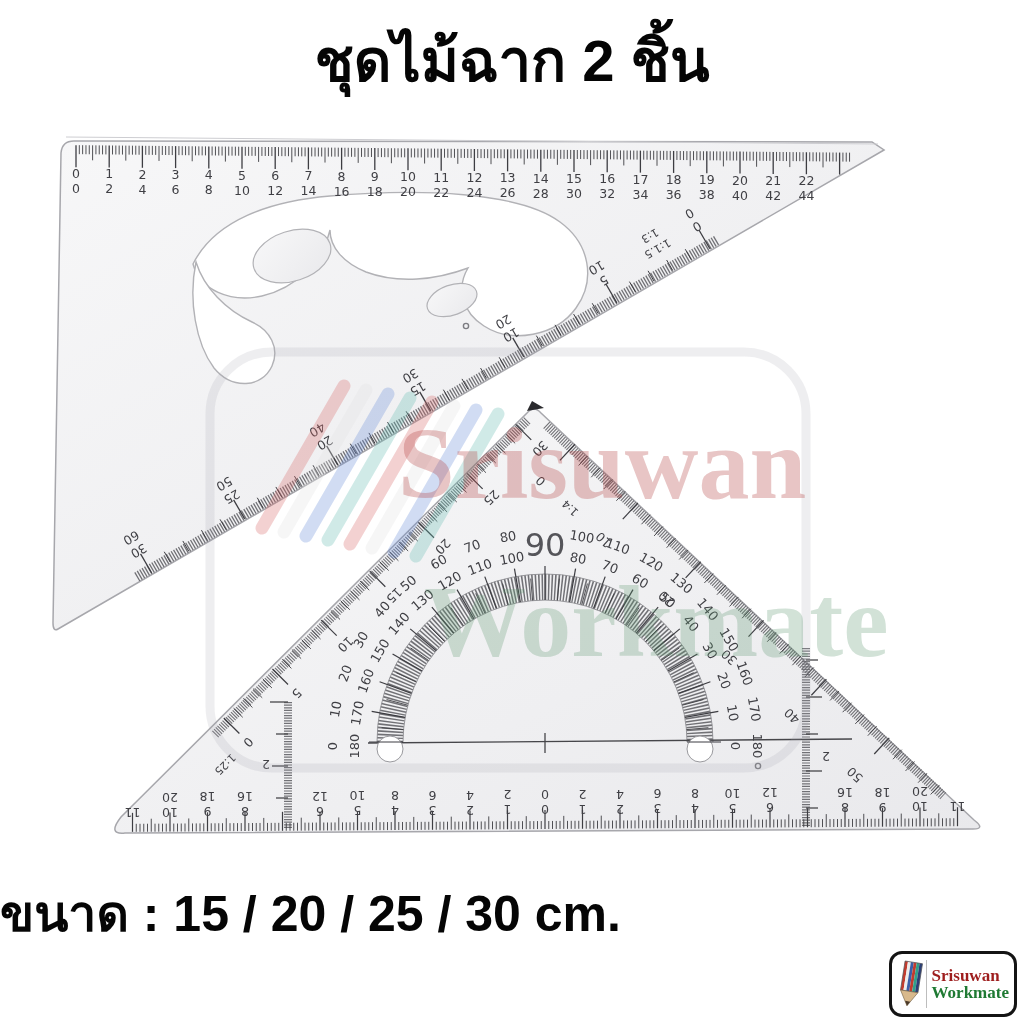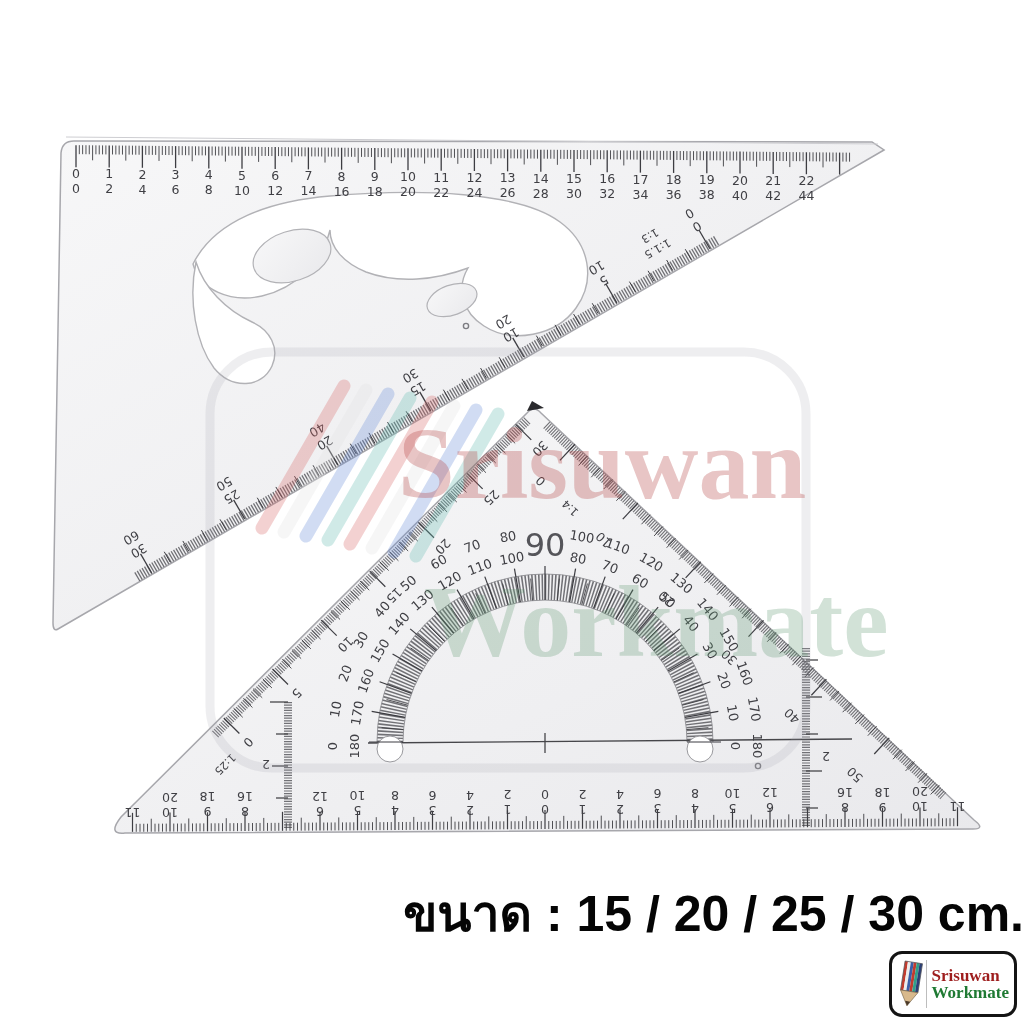--- a/index.html
+++ b/index.html
@@ -1,20 +1,20 @@
 <!DOCTYPE html>
 <html><head>
 <meta charset="utf-8">
 <style>
   html,body{margin:0;padding:0;background:#fff;}
   .stage{width:1024px;height:1024px;position:relative;background:#ffffff;overflow:hidden;
          font-family:"Liberation Sans",sans-serif;}
   .title{position:absolute;top:14px;left:0;width:100%;text-align:center;
          font-size:58px;font-weight:bold;color:#050505;}
-  .size-text{position:absolute;top:874px;left:0;width:100%;text-align:right;
+  .size-text{position:absolute;top:874px;left:0;width:100%;text-align:left;
          font-size:50px;font-weight:bold;color:#050505;}
   #scene{position:absolute;left:0;top:0;}
   .plastic{fill:url(#pg);stroke:#a7a7ac;stroke-width:1.5;}
   .cutout{fill:#ffffff;stroke:#b2b2b6;stroke-width:1.4;}
   .island{fill:url(#pg);stroke:#b2b2b6;stroke-width:1.2;}
   .bevel{stroke:#cdcdd1;stroke-width:1;fill:none;}
   .band{stroke:#515156;fill:none;opacity:.8;}
   .ringedge{stroke:#8d8d92;stroke-width:.9;fill:none;}
   .hairline{stroke:#46464a;stroke-width:1.3;fill:none;}
   .lug{fill:#ffffff;stroke:#9a9a9e;stroke-width:1;}
@@ -29,20 +29,21 @@
   .brand-lines{display:flex;flex-direction:column;line-height:1.03;
     font-family:"Liberation Serif",serif;font-weight:bold;font-size:17px;white-space:nowrap;}
   .brand-line1{color:#9e1d1d;}
   .brand-line2{color:#1f7a33;}
 </style>
 </head>
 <body>
 
 <div class="stage">
 
+  <div class="title">ชุดไม้ฉาก 2 ชิ้น</div>
 
   <svg id="scene" width="1024" height="1024" viewBox="0 0 1024 1024">
     <defs>
       <linearGradient id="pg" x1="0" y1="0" x2="1" y2="1">
         <stop offset="0" stop-color="#f7f7f8"></stop>
         <stop offset="0.6" stop-color="#efeff1"></stop>
         <stop offset="1" stop-color="#e9e9ec"></stop>
       </linearGradient>
     </defs>
 

